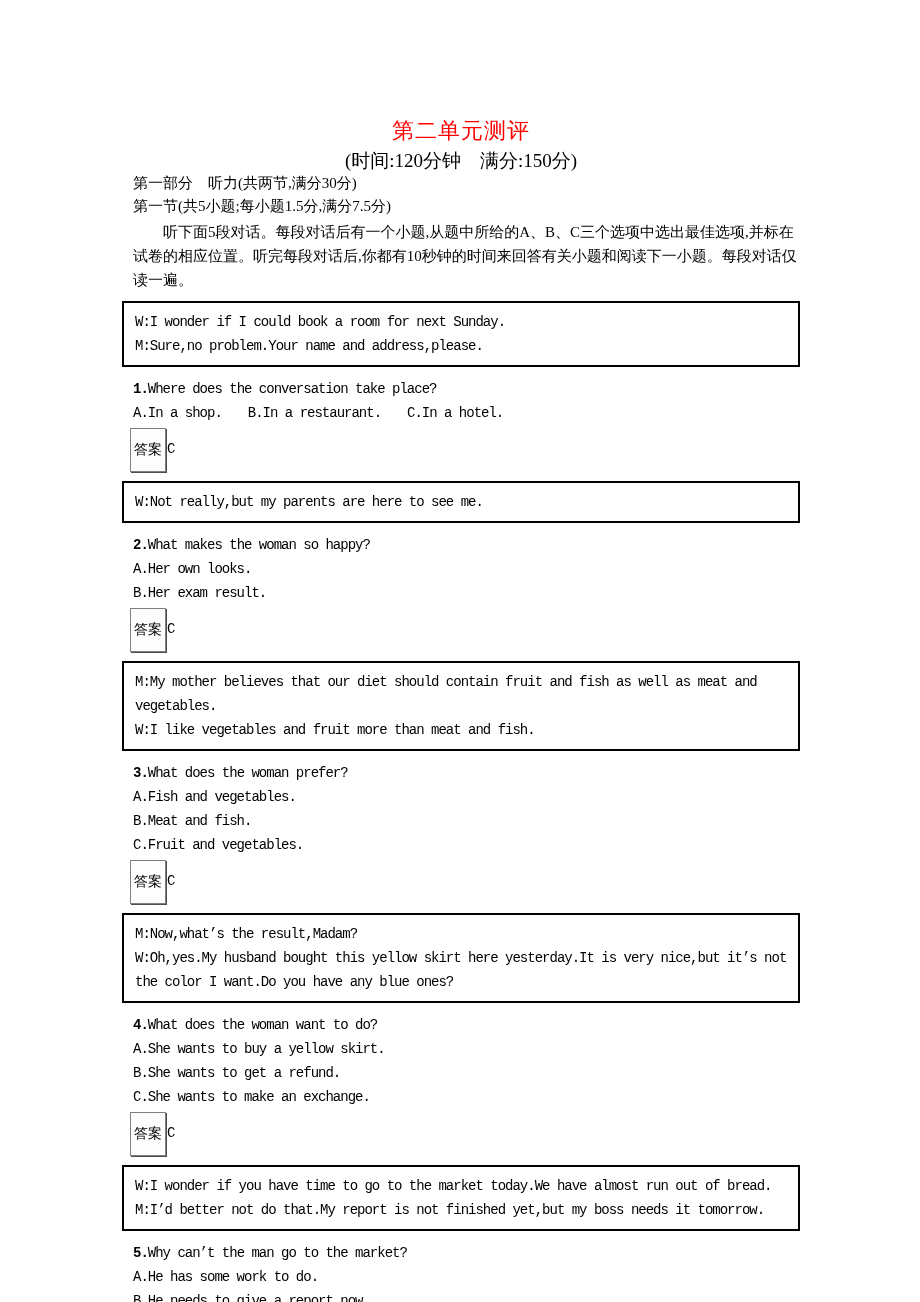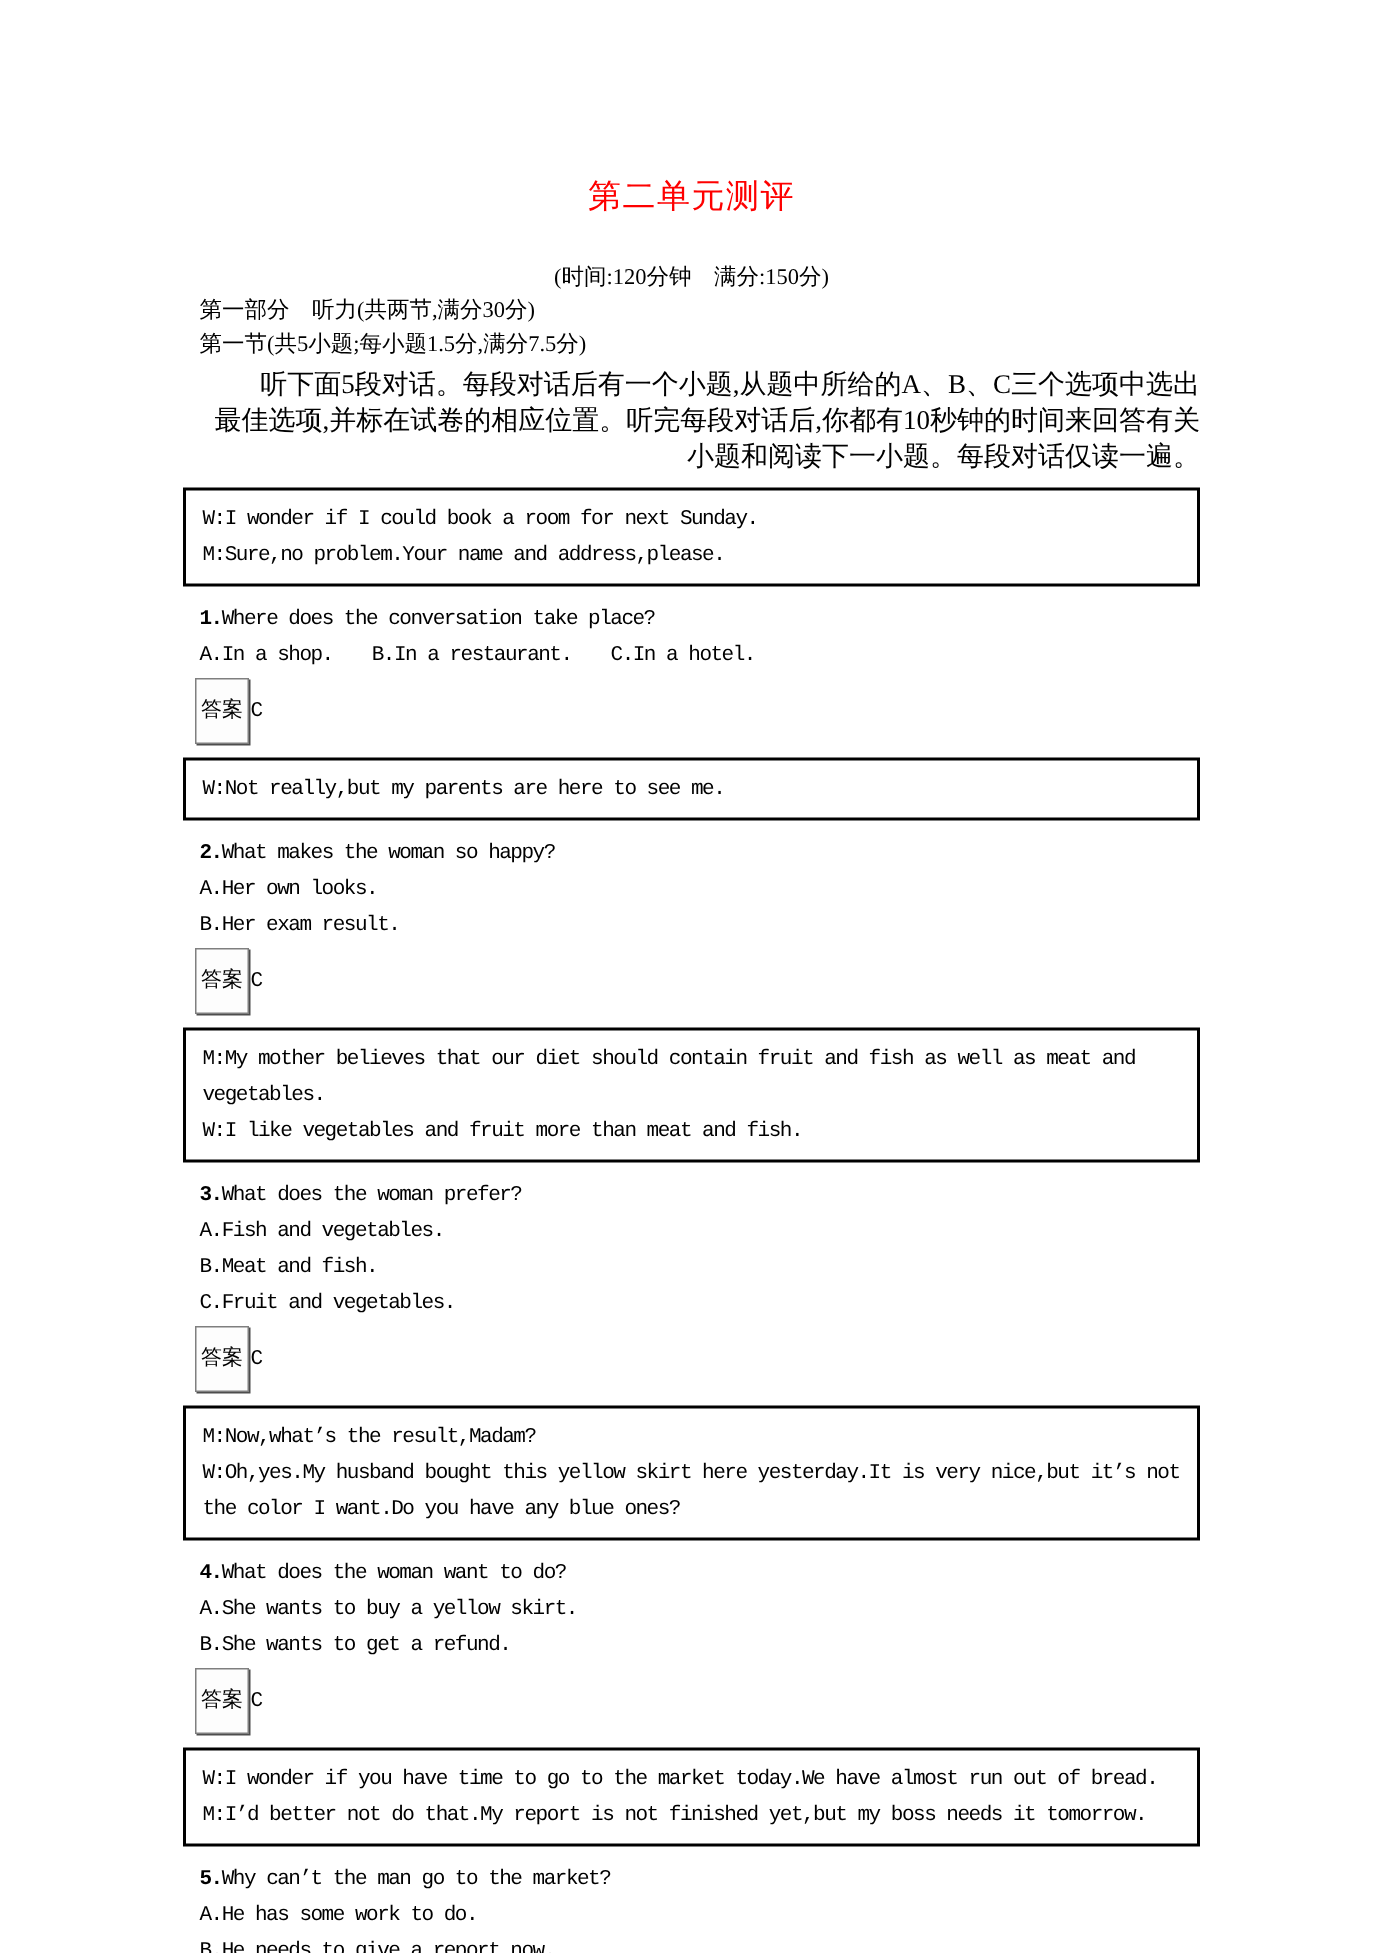--- a/index.html
+++ b/index.html
@@ -13,37 +13,36 @@
   .doc-title {
     text-align:center;
     color:#fe0000;
     font-size:22px;
     font-weight:normal;
     font-family:"Liberation Sans", sans-serif;
     letter-spacing:1px;
   }
   .subtitle {
     text-align:center;
-    font-size:15px;
-    margin-top:28px;
+    font-size:19px;
+    margin-top:4px;
     line-height:22px;
   }
   .meta-line {
     font-size:15px;
     line-height:23px;
     margin-left:11px;
   }
   .meta-line:first-of-type { margin-top:6px; }
   .instructions {
-    font-size:18px;
+    font-size:15px;
     line-height:24px;
     margin-left:11px;
     margin-top:2px;
     text-indent:2em;
-    text-align:right;
   }
   .mono {
     font-family:"Liberation Mono", "DejaVu Sans Mono", monospace;
     font-size:14px;
     letter-spacing:-1px;
     white-space:pre-wrap;
     word-break:normal;
   }
   .dialogue-box {
     border:2px solid #000;
@@ -123,20 +122,21 @@
         <div class="answer-row"><span class="answer-badge">答案</span><span class="answer-value">C</span></div>
       </section>
       <section class="item">
         <div class="dialogue-box">
           <div class="dialogue-line mono">M:Now,what’s the result,Madam?</div>
           <div class="dialogue-line mono">W:Oh,yes.My husband bought this yellow skirt here yesterday.It is very nice,but it’s not the color I want.Do you have any blue ones?</div>
         </div>
         <div class="question-line mono"><span class="question-number">4.</span><span>What does the woman want to do?</span></div>
         <div class="option-line mono">A.She wants to buy a yellow skirt.</div>
         <div class="option-line mono">B.She wants to get a refund.</div>
+        <div class="option-line mono">C.She wants to make an exchange.</div>
         <div class="answer-row"><span class="answer-badge">答案</span><span class="answer-value">C</span></div>
       </section>
       <section class="item">
         <div class="dialogue-box">
           <div class="dialogue-line mono">W:I wonder if you have time to go to the market today.We have almost run out of bread.</div>
           <div class="dialogue-line mono">M:I’d better not do that.My report is not finished yet,but my boss needs it tomorrow.</div>
         </div>
         <div class="question-line mono"><span class="question-number">5.</span><span>Why can’t the man go to the market?</span></div>
         <div class="option-line mono">A.He has some work to do.</div>
         <div class="option-line mono">B.He needs to give a report now.</div>

